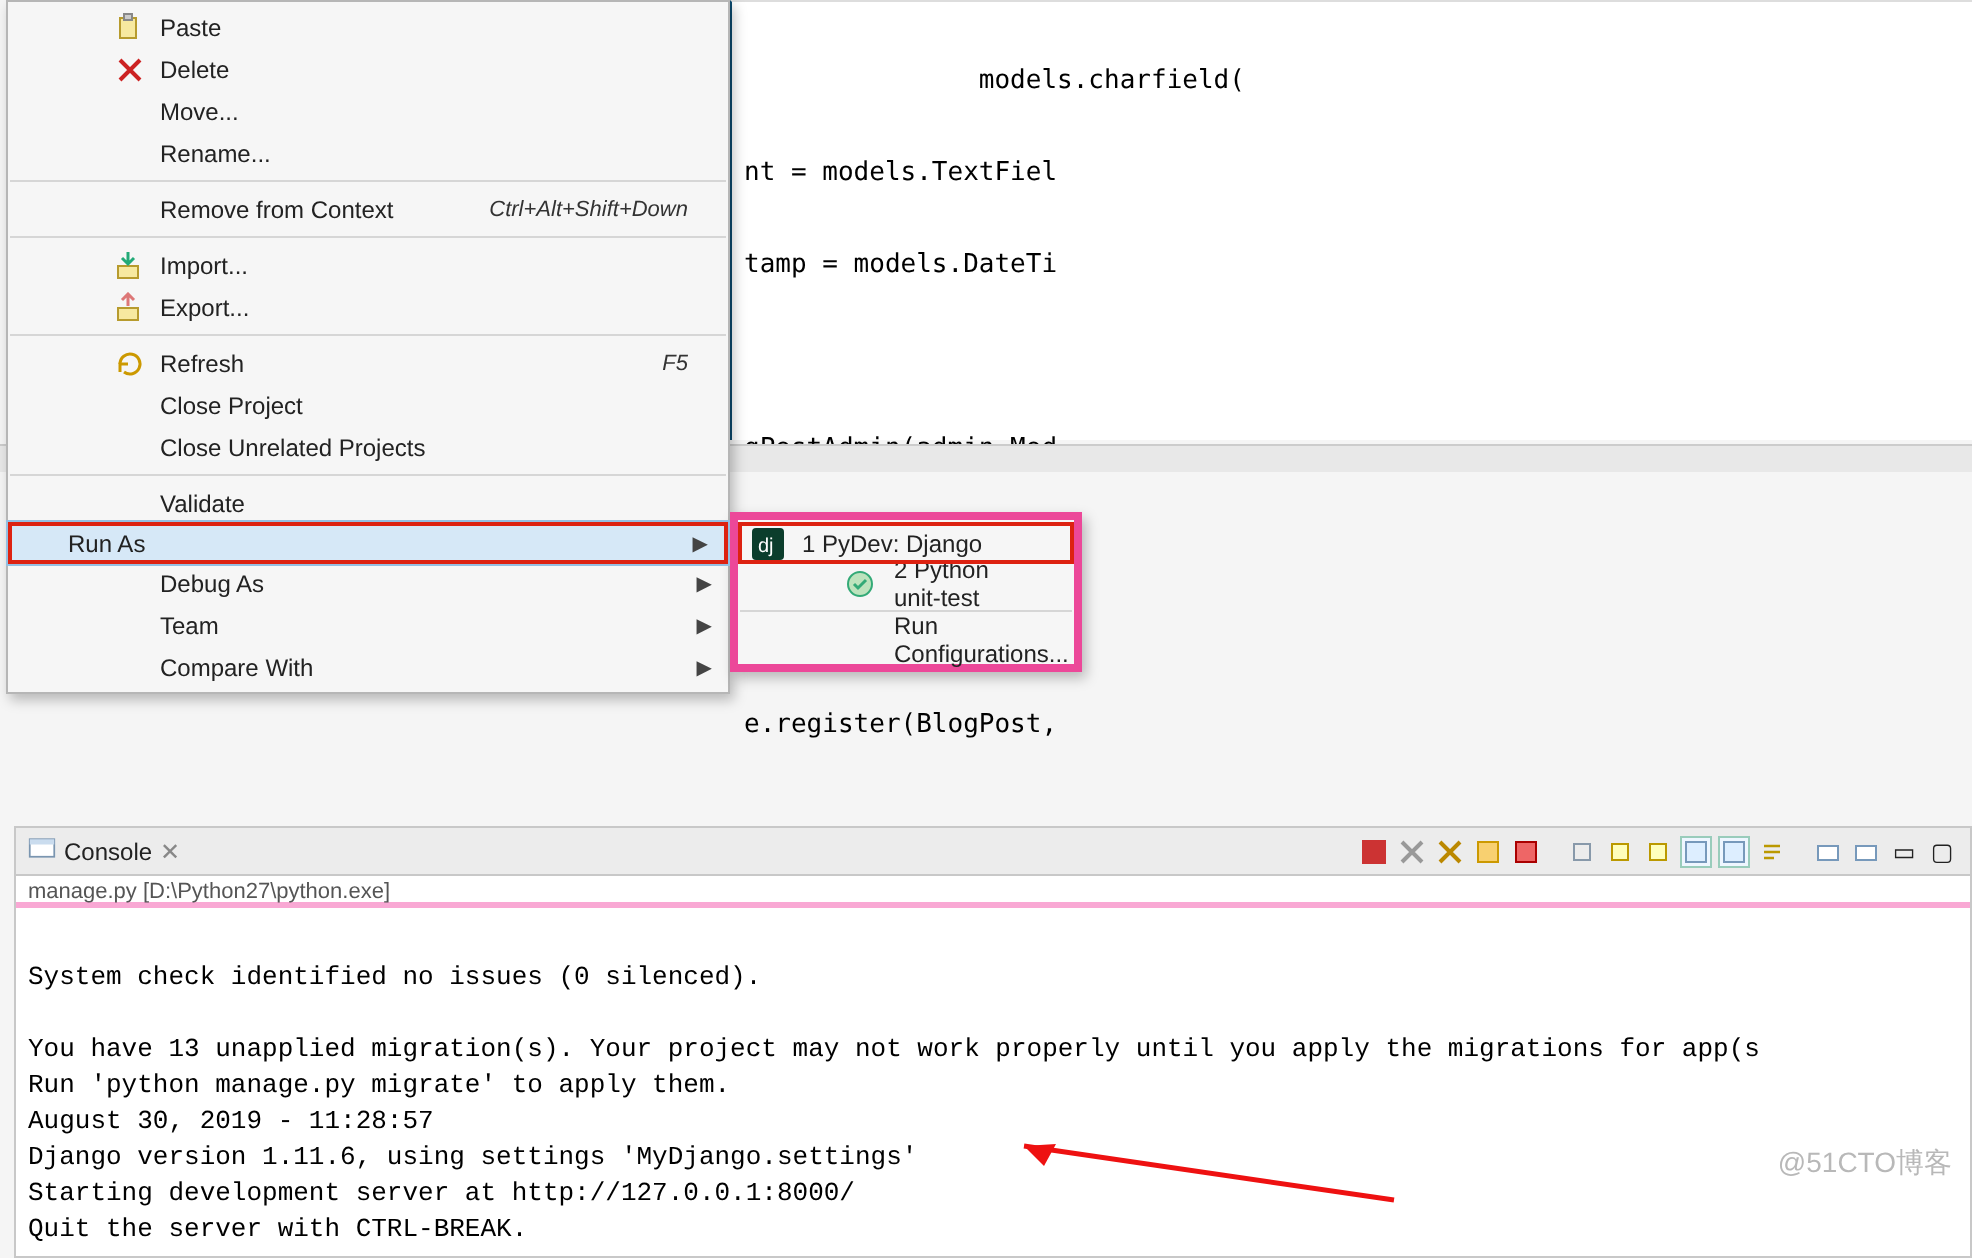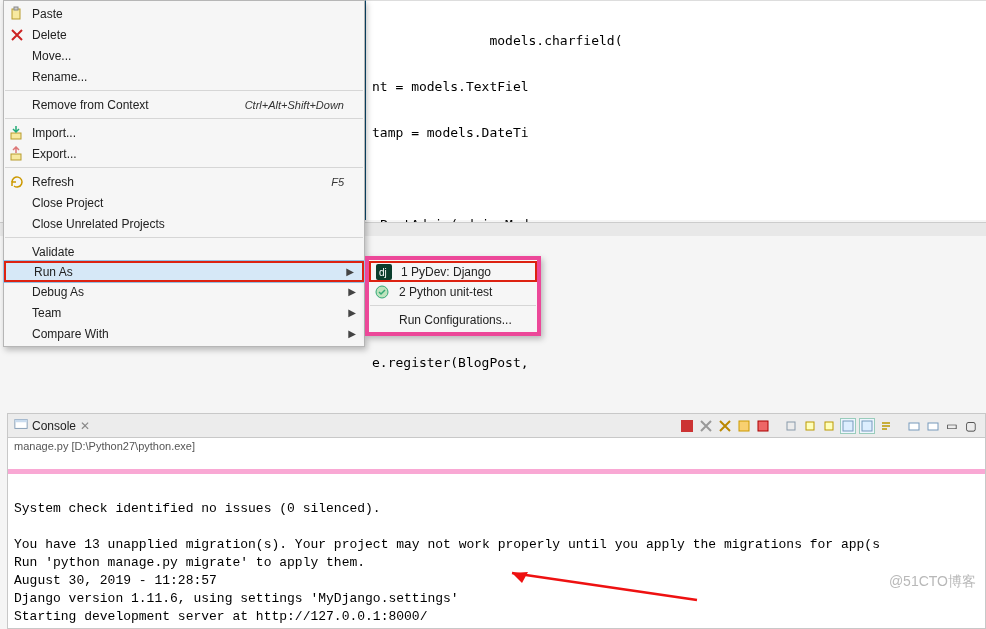--- a/index.html
+++ b/index.html
@@ -37,20 +37,21 @@
     border: 1px solid #b6b6b6;
     box-shadow: 2px 3px 6px rgba(0,0,0,.25);
     padding: 2px 0;
   }
   .ctx-item {
     display: flex; align-items: center;
     height: 21px;
     padding: 0 20px 0 28px;
     position: relative;
     cursor: default;
+    margin-left: 48px;
   }
   .ctx-item.highlight { background: #d6e8f7; outline: 1px solid #94bfe2; }
   .ctx-item.boxed { border: 2px solid #d21; margin: -1px 0; z-index:2; }
   .ctx-item .lbl { flex: 1; }
   .ctx-item .accel { color: #333; font-size: 11px; font-style: italic; }
   .ctx-item .sub-arrow { position:absolute; right:8px; font-size:10px; color:#444;}
   .ctx-sep { height: 1px; margin: 3px 1px; background: #d6d6d6; }
   .ic { position:absolute; left:5px; width:16px; height:16px; display:flex; align-items:center; justify-content:center;}
   .ic svg { width:16px; height:16px;}
   
@@ -74,23 +75,23 @@
     display: flex; align-items: center; border-bottom: 1px solid #c8c8c8;
   }
   .console-tab {
     display: flex; align-items: center; gap: 4px;
     padding: 0 6px; height: 22px;
   }
   .console-tools { margin-left: auto; display:flex; gap:3px; padding-right:6px;}
   .tbtn { width:16px; height:16px; display:flex; align-items:center; justify-content:center; border:1px solid transparent;}
   .tbtn.frame { border:1px solid #9cb; background:#eef6ff;}
   .console-subhdr {
-    height: 36px; padding: 2px 6px;
+    height: 16px; padding: 2px 6px;
     font-size: 11px; color: #555; background: #fff;
-    border-bottom: 5px solid #f9a8d4;
+    border-bottom: 3px solid #f9a8d4;
   }
   .console-body {
     padding: 8px 6px;
     font-family: "Consolas","Courier New",monospace;
     font-size: 13px; white-space: pre-wrap; line-height: 18px;
     color: #000;
   }
   
   .arrow-svg { position:absolute; left: 502px; top: 565px; width: 200px; height: 40px; pointer-events:none;}
   .watermark { position:absolute; right:10px; bottom:38px; color:#b8b8b8; font-size:14px;}

